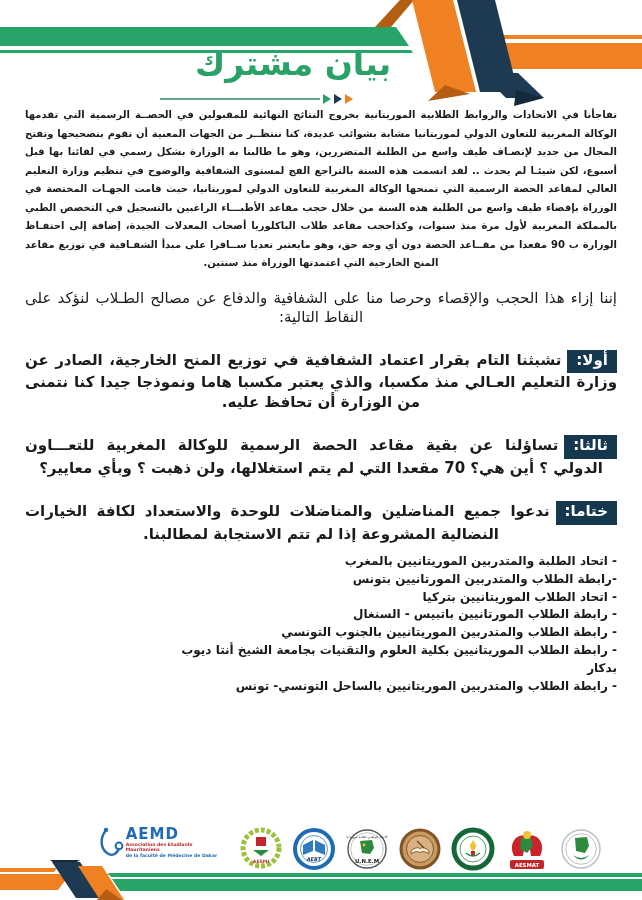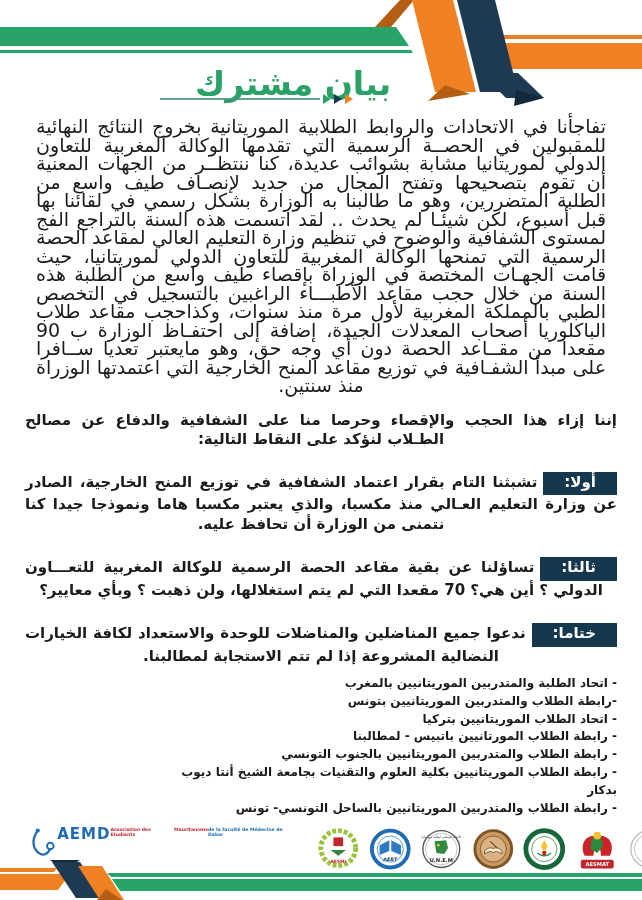--- a/index.html
+++ b/index.html
@@ -6,49 +6,49 @@
   .page{
     position:relative;width:642px;height:900px;margin:0 auto;
     background:#ffffff;overflow:hidden;
     font-family:"DejaVu Sans",sans-serif;color:#1b1b1b;
   }
   
   .header-ribbon{position:absolute;top:0;left:0;}
   .footer-ribbon{position:absolute;bottom:0;left:0;}
   
   .title{
-    position:absolute;top:64px;left:0;width:586px;margin:0;
+    position:absolute;top:44px;left:0;width:586px;margin:0;
     direction:rtl;text-align:center;
     font-size:33px;font-weight:bold;color:#2AA267;letter-spacing:0;
   }
   .divider{position:absolute;top:94px;left:160px;display:flex;align-items:center;}
   .dline{width:160px;height:2px;background:#4a9483;opacity:.85;}
   .tri{width:0;height:0;border-top:5px solid transparent;border-bottom:5px solid transparent;margin-left:3px;}
   .tri-green{border-left:8px solid #2AA267;}
   .tri-navy{border-left:8px solid #1E3A52;}
   .tri-orange{border-left:8px solid #EF8123;}
   
   .content{position:absolute;top:106px;right:25px;left:25px;direction:rtl;}
-  .p1{margin:11px;font-size:19px;font-weight:normal;line-height:18.5px;text-align:justify;text-align-last:center;}
-  .p2{margin:16px 0 0;font-size:15px;font-weight:bold;line-height:19px;text-align:justify;text-align-last:center;}
+  .p1{margin:0;font-size:10px;font-weight:bold;line-height:18.5px;text-align:justify;text-align-last:center;}
+  .p2{margin:16px 0 0;font-size:15px;font-weight:normal;line-height:19px;text-align:justify;text-align-last:center;}
   .section{margin-top:23px;font-size:15px;font-weight:bold;line-height:19.5px;text-align:justify;text-align-last:center;}
-  .badge{background:#16384F;color:#ffffff;padding:1px 21px 3px;margin-left:6px;display:inline-block;}
+  .badge{background:#16384F;color:#ffffff;padding:1px 9px 3px;margin-left:6px;display:inline-block;}
   .orgs-heading{margin:15px 0 0;margin-left:145px;font-size:15px;font-weight:bold;text-align:left;direction:rtl;}
   .orgs-heading span{display:inline-block;}
   .orgs-list{margin-top:9px;margin-left:145px;text-align:left;}
   .org{direction:rtl;display:block;font-size:12px;font-weight:bold;line-height:17.8px;text-align:right;
        margin-right:auto;margin-left:0;width:fit-content;margin-left:0;margin-right:0;}
   .orgs-list{direction:rtl;text-align:right;}
   
   .logos{position:absolute;top:818px;left:0;width:642px;height:66px;
          display:flex;align-items:center;justify-content:center;gap:7px;
          transform:translateX(30px);}
   .aemd{display:flex;flex-direction:column;align-items:center;margin-right:14px;}
   .aemd-row{display:flex;align-items:flex-start;}
-  .aemd-txt{display:flex;align-items:flex-start;margin-left:2px;}
+  .aemd-txt{display:flex;flex-direction:column;align-items:flex-start;margin-left:2px;}
   .aemd-abbr{font-size:15px;font-weight:bold;color:#1f6cb4;letter-spacing:1px;line-height:15px;}
   .aemd-l1,.aemd-l2{font-size:4.6px;color:#c0272d;font-weight:bold;line-height:5.4px;}
   .aemd-l3{font-size:4.6px;color:#1f6cb4;font-weight:bold;line-height:5.4px;}
   .aemd-underline{width:118px;height:1px;background:#9a9a9a;margin-top:5px;}
   .clogo{display:block;}
   .logo-label{font-weight:bold;}
 </style>
 </head>
 <body>
 
@@ -90,23 +90,23 @@
     <div class="section">
       <span class="badge">ثالثا:</span><span>تساؤلنا عن بقية مقاعد الحصة الرسمية للوكالة المغربية للتعـــاون الدولي ؟ أين هي؟ 70 مقعدا التي لم يتم استغلالها، ولن ذهبت ؟ وبأي معايير؟</span>
     </div>
     <div class="section">
       <span class="badge">ختاما:</span><span>ندعوا جميع المناضلين والمناضلات للوحدة والاستعداد لكافة الخيارات النضالية المشروعة إذا لم تتم الاستجابة لمطالبنا.</span>
     </div>
 
 
     <div class="orgs-list">
       <span class="org">- اتحاد الطلبة والمتدربين الموريتانيين بالمغرب</span>
-      <span class="org">-رابطة الطلاب والمتدربين الموريتانيين بتونس</span>
+      <span class="org">-رابطة الطلاب والمتدربين المورتانيين بتونس</span>
       <span class="org">- اتحاد الطلاب الموريتانيين بتركيا</span>
-      <span class="org">- رابطة الطلاب المورتانيين باتبيس - لمطالبنا</span>
+      <span class="org">- رابطة الطلاب المورتانيين باتبيس - السنغال</span>
       <span class="org">- رابطة الطلاب والمتدربين الموريتانيين بالجنوب التونسي</span>
       <span class="org">- رابطة الطلاب الموريتانيين بكلية العلوم والتقنيات بجامعة الشيخ أنتا ديوب بدكار</span>
       <span class="org">- رابطة الطلاب والمتدربين الموريتانيين بالساحل التونسي- تونس</span>
 
     </div>
   </div>
 
   <div class="logos">
 
     <div class="aemd">

